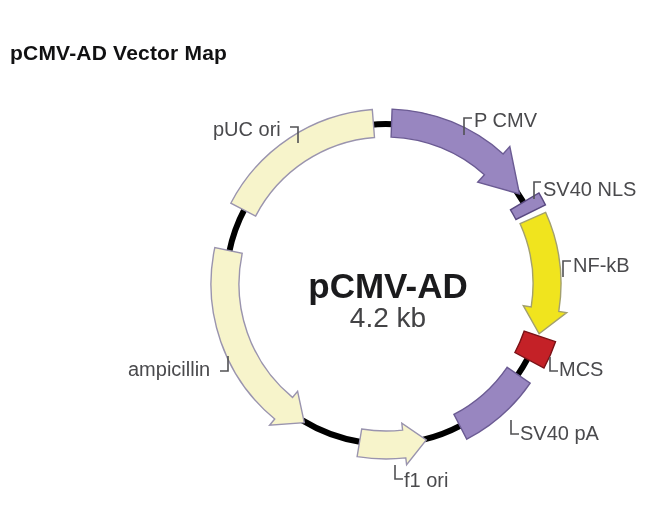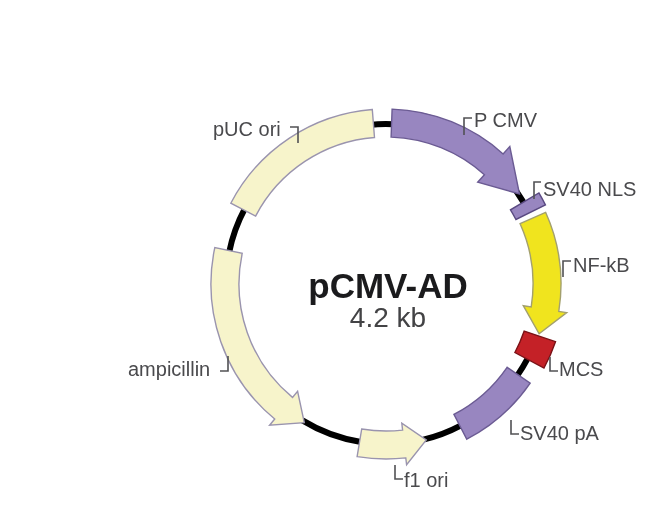--- a/index.html
+++ b/index.html
@@ -15,20 +15,21 @@
   svg{position:absolute;left:0;top:0;}
   svg text{font-family:"Liberation Sans", sans-serif;}
   .seg-label{font-size:20px;fill:#4a4a4d;}
   .plasmid-name{font-size:35px;font-weight:700;fill:#1b1b1d;}
   .plasmid-size{font-size:28px;fill:#434345;}
 </style>
 </head>
 <body>
 
 <div class="figure">
+  <h1 class="page-title">pCMV-AD Vector Map</h1>
   <svg id="map" width="660" height="522" viewBox="0 0 660 522">
       <path d="M 369.3 124.9 A 160 160 0 0 1 393.0 124.2" fill="none" stroke="#000000" stroke-width="6"></path>
       <path d="M 510.3 183.3 A 160 160 0 0 1 523.4 202.1" fill="none" stroke="#000000" stroke-width="6"></path>
       <path d="M 527.3 359.1 A 160 160 0 0 1 517.9 374.6" fill="none" stroke="#000000" stroke-width="6"></path>
       <path d="M 461.1 425.3 A 160 160 0 0 1 423.4 439.6" fill="none" stroke="#000000" stroke-width="6"></path>
       <path d="M 361.0 442.0 A 160 160 0 0 1 302.4 420.4" fill="none" stroke="#000000" stroke-width="6"></path>
       <path d="M 229.2 252.1 A 160 160 0 0 1 244.7 208.9" fill="none" stroke="#000000" stroke-width="6"></path>
       <path d="M 230.8 203.2 A 175 175 0 0 1 372.3 109.5 L 374.5 137.5 A 147 147 0 0 0 255.6 216.1 Z" fill="#f7f4cb" stroke="#9a94ae" stroke-width="1.4" stroke-linejoin="miter"></path>
       <path d="M 392.1 109.1 A 175 175 0 0 1 503.1 153.9 L 509.8 146.5 L 519.5 194.0 L 477.7 182.2 L 484.4 174.8 A 147 147 0 0 0 391.1 137.1 Z" fill="#9886c0" stroke="#6b5b93" stroke-width="1.4" stroke-linejoin="miter"></path>
       <path d="M 538.9 192.9 A 178 178 0 0 1 545.4 204.9 L 515.9 219.5 A 145 145 0 0 0 510.5 209.8 Z" fill="#9886c0" stroke="#5a4a82" stroke-width="1.4" stroke-linejoin="miter"></path>

